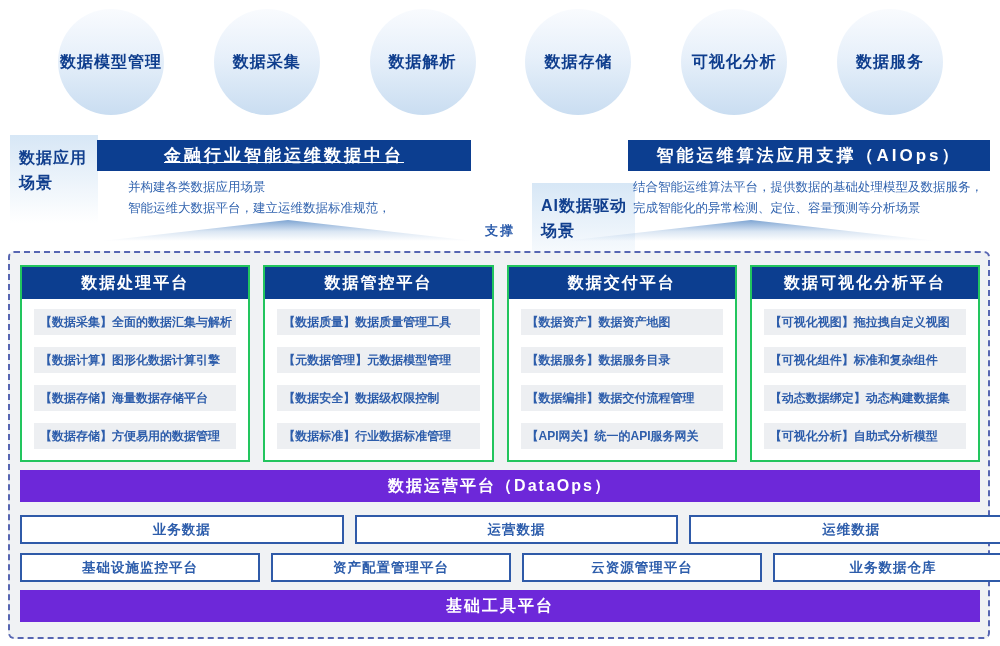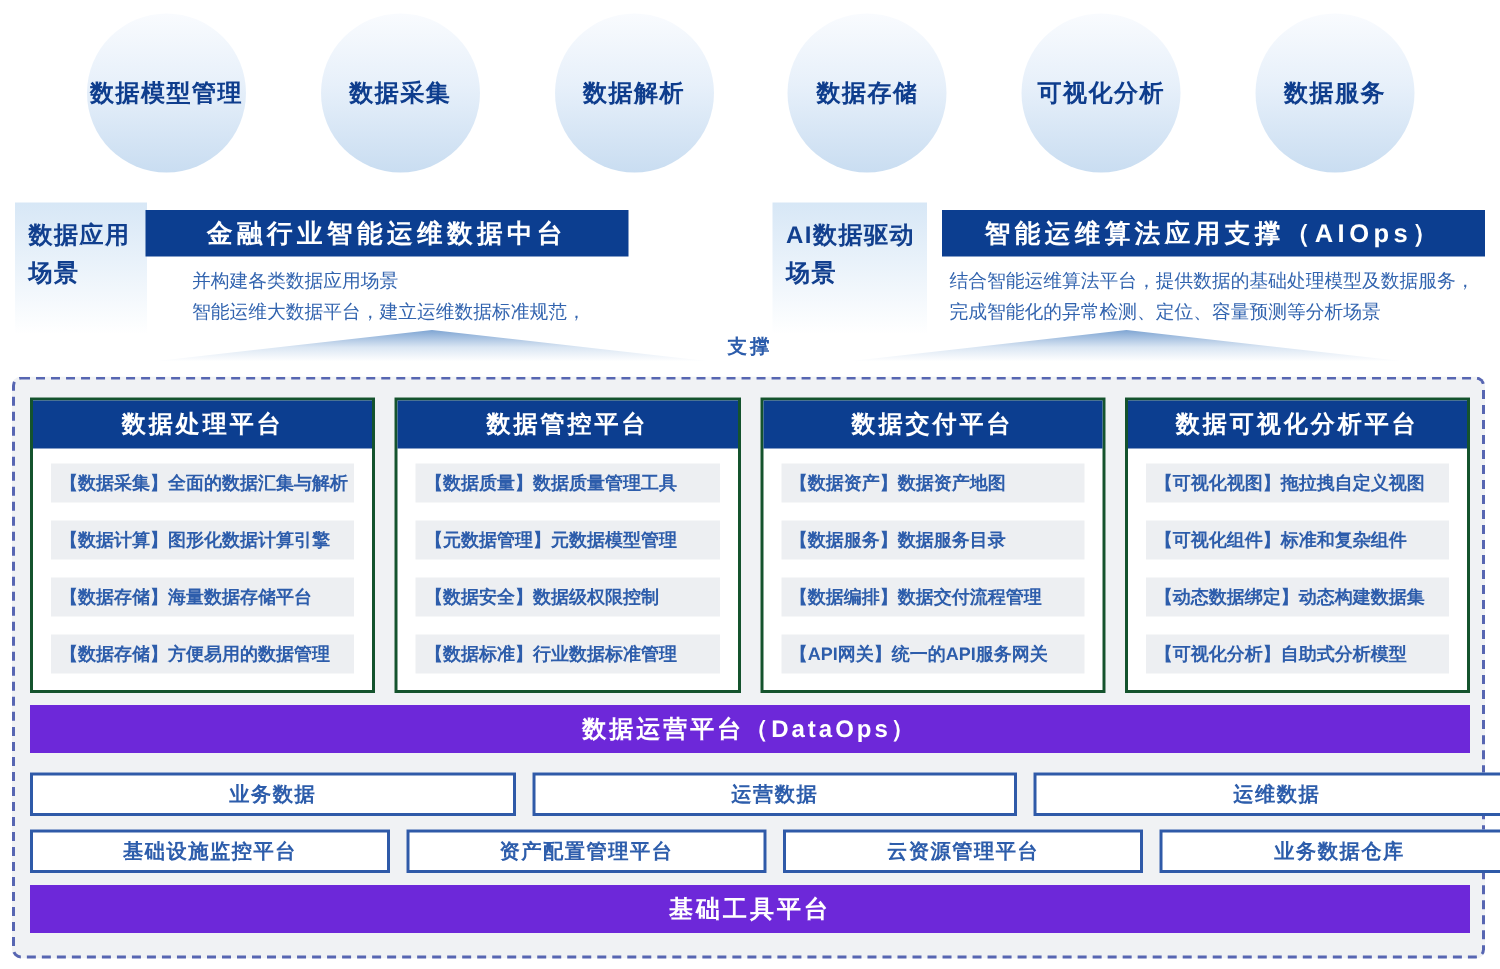--- a/index.html
+++ b/index.html
@@ -16,27 +16,27 @@
   }
   .circle span { font-size:16px; font-weight:bold; color:#0e3d8d; letter-spacing:1px; white-space:nowrap; }
 
   
   .tag {
     position:absolute; top:135px; height:88px;
     background:linear-gradient(180deg,#d7e7f6 0%, rgba(255,255,255,0) 100%);
     padding:10px 0 0 9px; font-size:16px; font-weight:bold; color:#113f8e; line-height:25px; letter-spacing:1px;
   }
   .tag-left  { left:10px;  width:88px; }
-  .tag-right { left:515px; width:103px; }
+  .tag-right { left:532px; width:103px;margin-top:48px; }
   .scn-bar {
     position:absolute; top:140px; height:31px; background:#0c3e90; color:#ffffff;
     display:flex; align-items:center; justify-content:center;
     font-size:17px; font-weight:bold; letter-spacing:3px; white-space:nowrap;
   }
-  .scn-bar-left  { left:97px;  width:322px; }
+  .scn-bar-left  { left:97px;  width:374px;text-decoration:underline; }
   .scn-bar-right { left:628px; width:362px; }
   .scn-desc { position:absolute; top:177px; font-size:12.5px; color:#3264af; line-height:21px; white-space:nowrap; }
   .scn-desc-left  { left:128px; }
   .scn-desc-right { left:633px; }
 
   
   .chevron {
     position:absolute; top:220px; height:21px; width:372px;
     clip-path:polygon(50% 0, 100% 100%, 0 100%);
     background:linear-gradient(180deg, rgba(104,149,203,0.85) 0%, rgba(151,184,221,0.35) 55%, rgba(255,255,255,0) 100%);
@@ -49,21 +49,21 @@
   
   .main-box {
     position:absolute; left:8px; top:251px; width:982px; height:388px;
     border:2px dashed #5766b2; border-radius:6px; background:#f0f2f4;
   }
 
   .cols {
     position:absolute; left:20px; top:265px; width:960px;
     display:grid; grid-template-columns:repeat(4,1fr); gap:13px;
   }
-  .col { background:#ffffff; border:2px solid #14532d; }
+  .col { background:#ffffff; border:2px solid #22c55e; }
   .col-header {
     height:32px; background:#0c3e90; color:#ffffff;
     display:flex; align-items:center; justify-content:center;
     font-size:16px; font-weight:bold; letter-spacing:2px; white-space:nowrap;
   }
   .col-items { padding:10px 12px 11px 12px; display:flex; flex-direction:column; gap:12px; }
   .col-item {
     background:#edeff2; color:#2d5dab; height:26px;
     display:flex; align-items:center; padding-left:6px;
     font-size:12px; font-weight:bold; white-space:nowrap; overflow:hidden;

